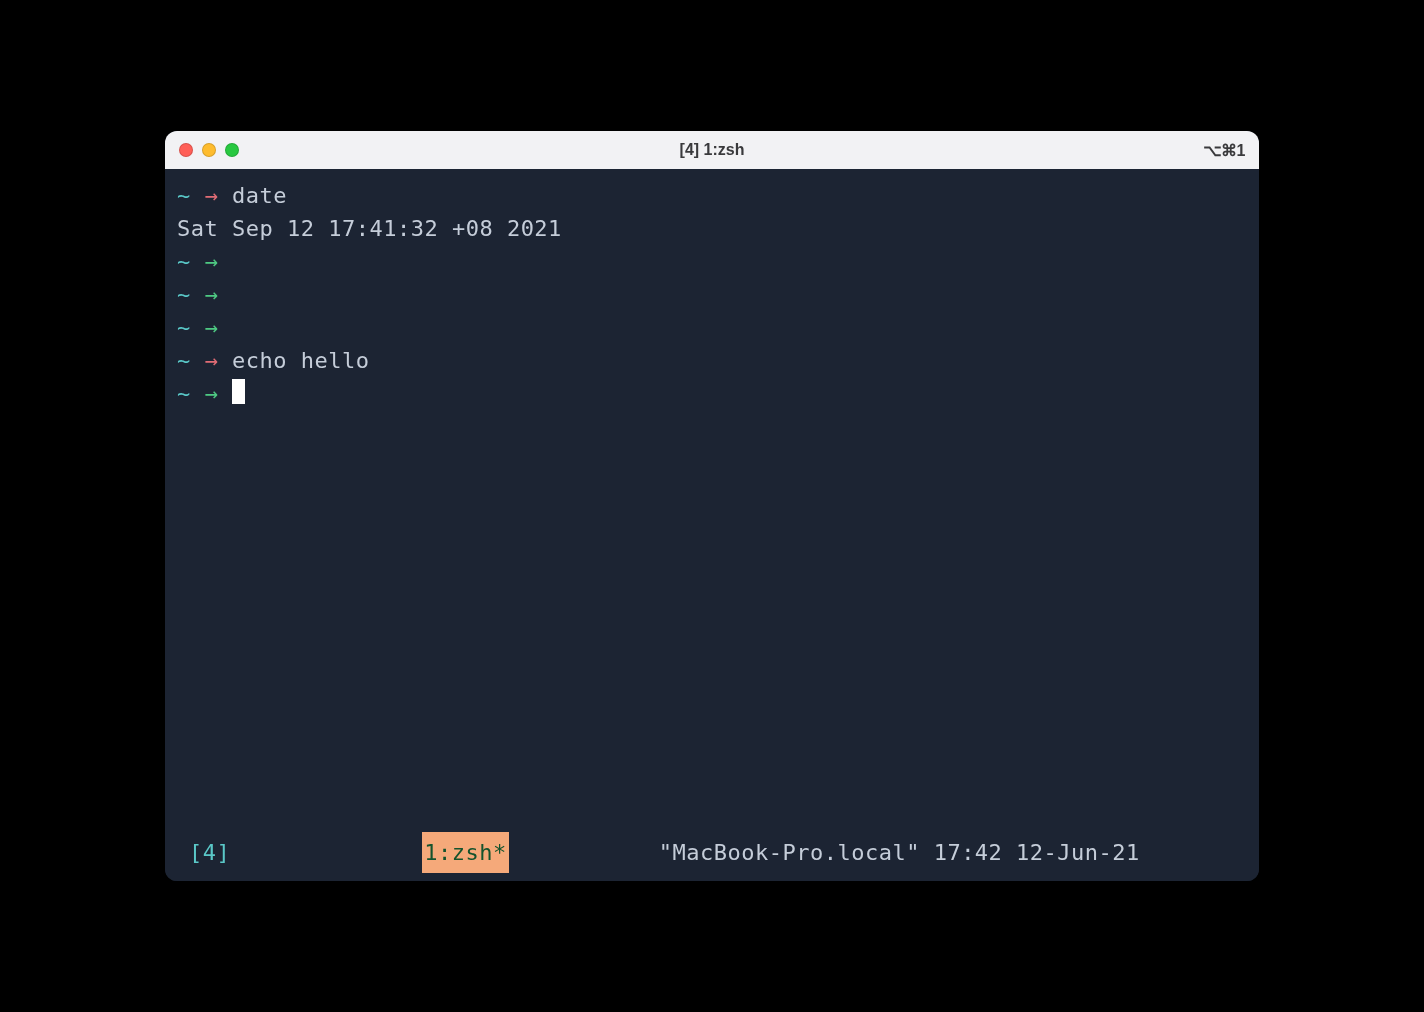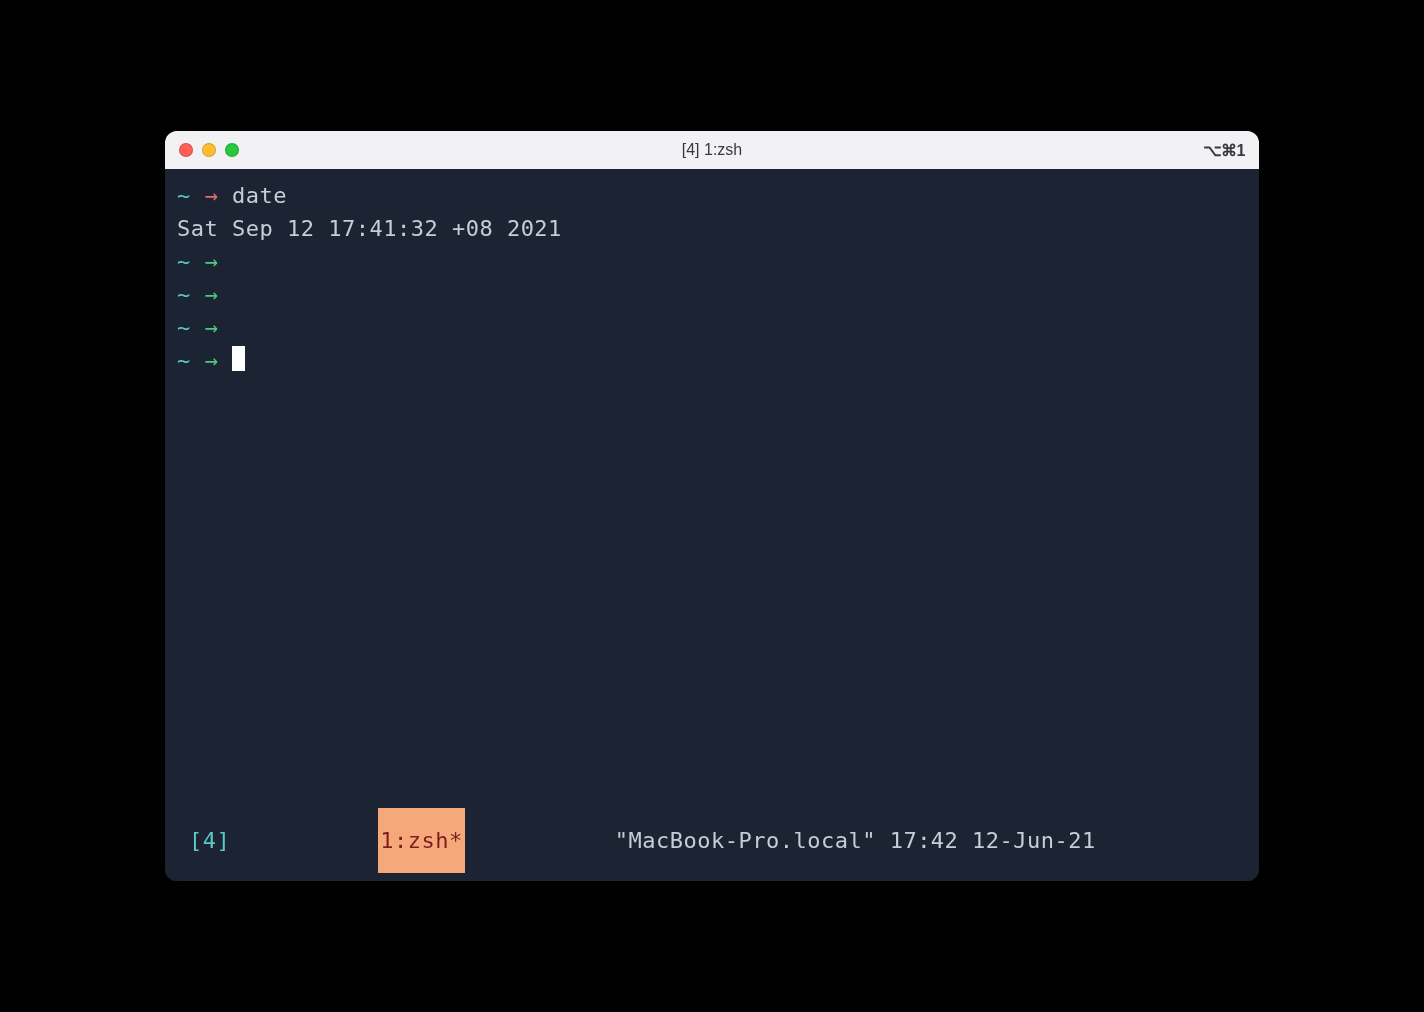--- a/index.html
+++ b/index.html
@@ -51,21 +51,21 @@
     
     .traffic-close { background: #ff5f57; border: 0.5px solid rgba(0,0,0,0.15); }
     .traffic-minimize { background: #febc2e; border: 0.5px solid rgba(0,0,0,0.15); }
     .traffic-maximize { background: #28c840; border: 0.5px solid rgba(0,0,0,0.15); }
     
     .window-title {
       position: absolute;
       left: 50%;
       transform: translateX(-50%);
       font-size: 16px;
-      font-weight: 400;
+      font-weight: 700;
       color: #3a3a3c;
       font-family: -apple-system, BlinkMacSystemFont, "Segoe UI", sans-serif;
     }
     
     .titlebar-right {
       margin-left: auto;
       font-size: 16px;
       font-weight: 700;
       color: #3a3a3c;
       font-family: -apple-system, BlinkMacSystemFont, "Segoe UI", sans-serif;
@@ -116,22 +116,23 @@
       display: flex;
       align-items: center;
       letter-spacing: 0.5px;
       white-space: pre;
     }
     
     .status-session { color: #5ac8c8; }
     .status-gap1 { width: 148px; display: inline-block; }
     .status-window { 
       background: #f5a97a; 
-      color: #7f1d1d; 
-      padding: 16px 2px;
+      color: #14532d; 
+      padding: 4px 2px;
+      margin-left: 44px;
     }
     .status-gap2 { width: 150px; display: inline-block; }
     .status-host { color: #c5cdd9; }
   </style>
 </head>
 <body>
 
 <div class="terminal-window">
 
   <div class="titlebar">
@@ -144,20 +145,21 @@
     <div class="titlebar-right">⌥⌘1</div>
   </div>
 
   <div class="terminal-body">
     <div class="terminal-content" id="terminal-content">
         <div class="prompt-line"><span class="tilde">~</span> <span class="arrow-red">→</span> <span class="cmd">date</span></div>
         <div class="prompt-line"><span class="output">Sat Sep 12 17:41:32 +08 2021</span></div>
         <div class="prompt-line"><span class="tilde">~</span> <span class="arrow-green">→</span> </div>
         <div class="prompt-line"><span class="tilde">~</span> <span class="arrow-green">→</span> </div>
         <div class="prompt-line"><span class="tilde">~</span> <span class="arrow-green">→</span> </div>
+        <div class="prompt-line"><span class="tilde">~</span> <span class="arrow-red">→</span> <span class="cmd">echo hello</span></div>
         <div class="prompt-line"><span class="tilde">~</span> <span class="arrow-green">→</span> <span class="cursor"></span></div>
       </div>
 
     <div class="status-bar">
       <span class="status-session">[4]</span><span class="status-gap1"></span><span class="status-window">1:zsh*</span><span class="status-gap2"></span><span class="status-host">"MacBook-Pro.local" 17:42 12-Jun-21</span>
     </div>
   </div>
 
 </div>
 

